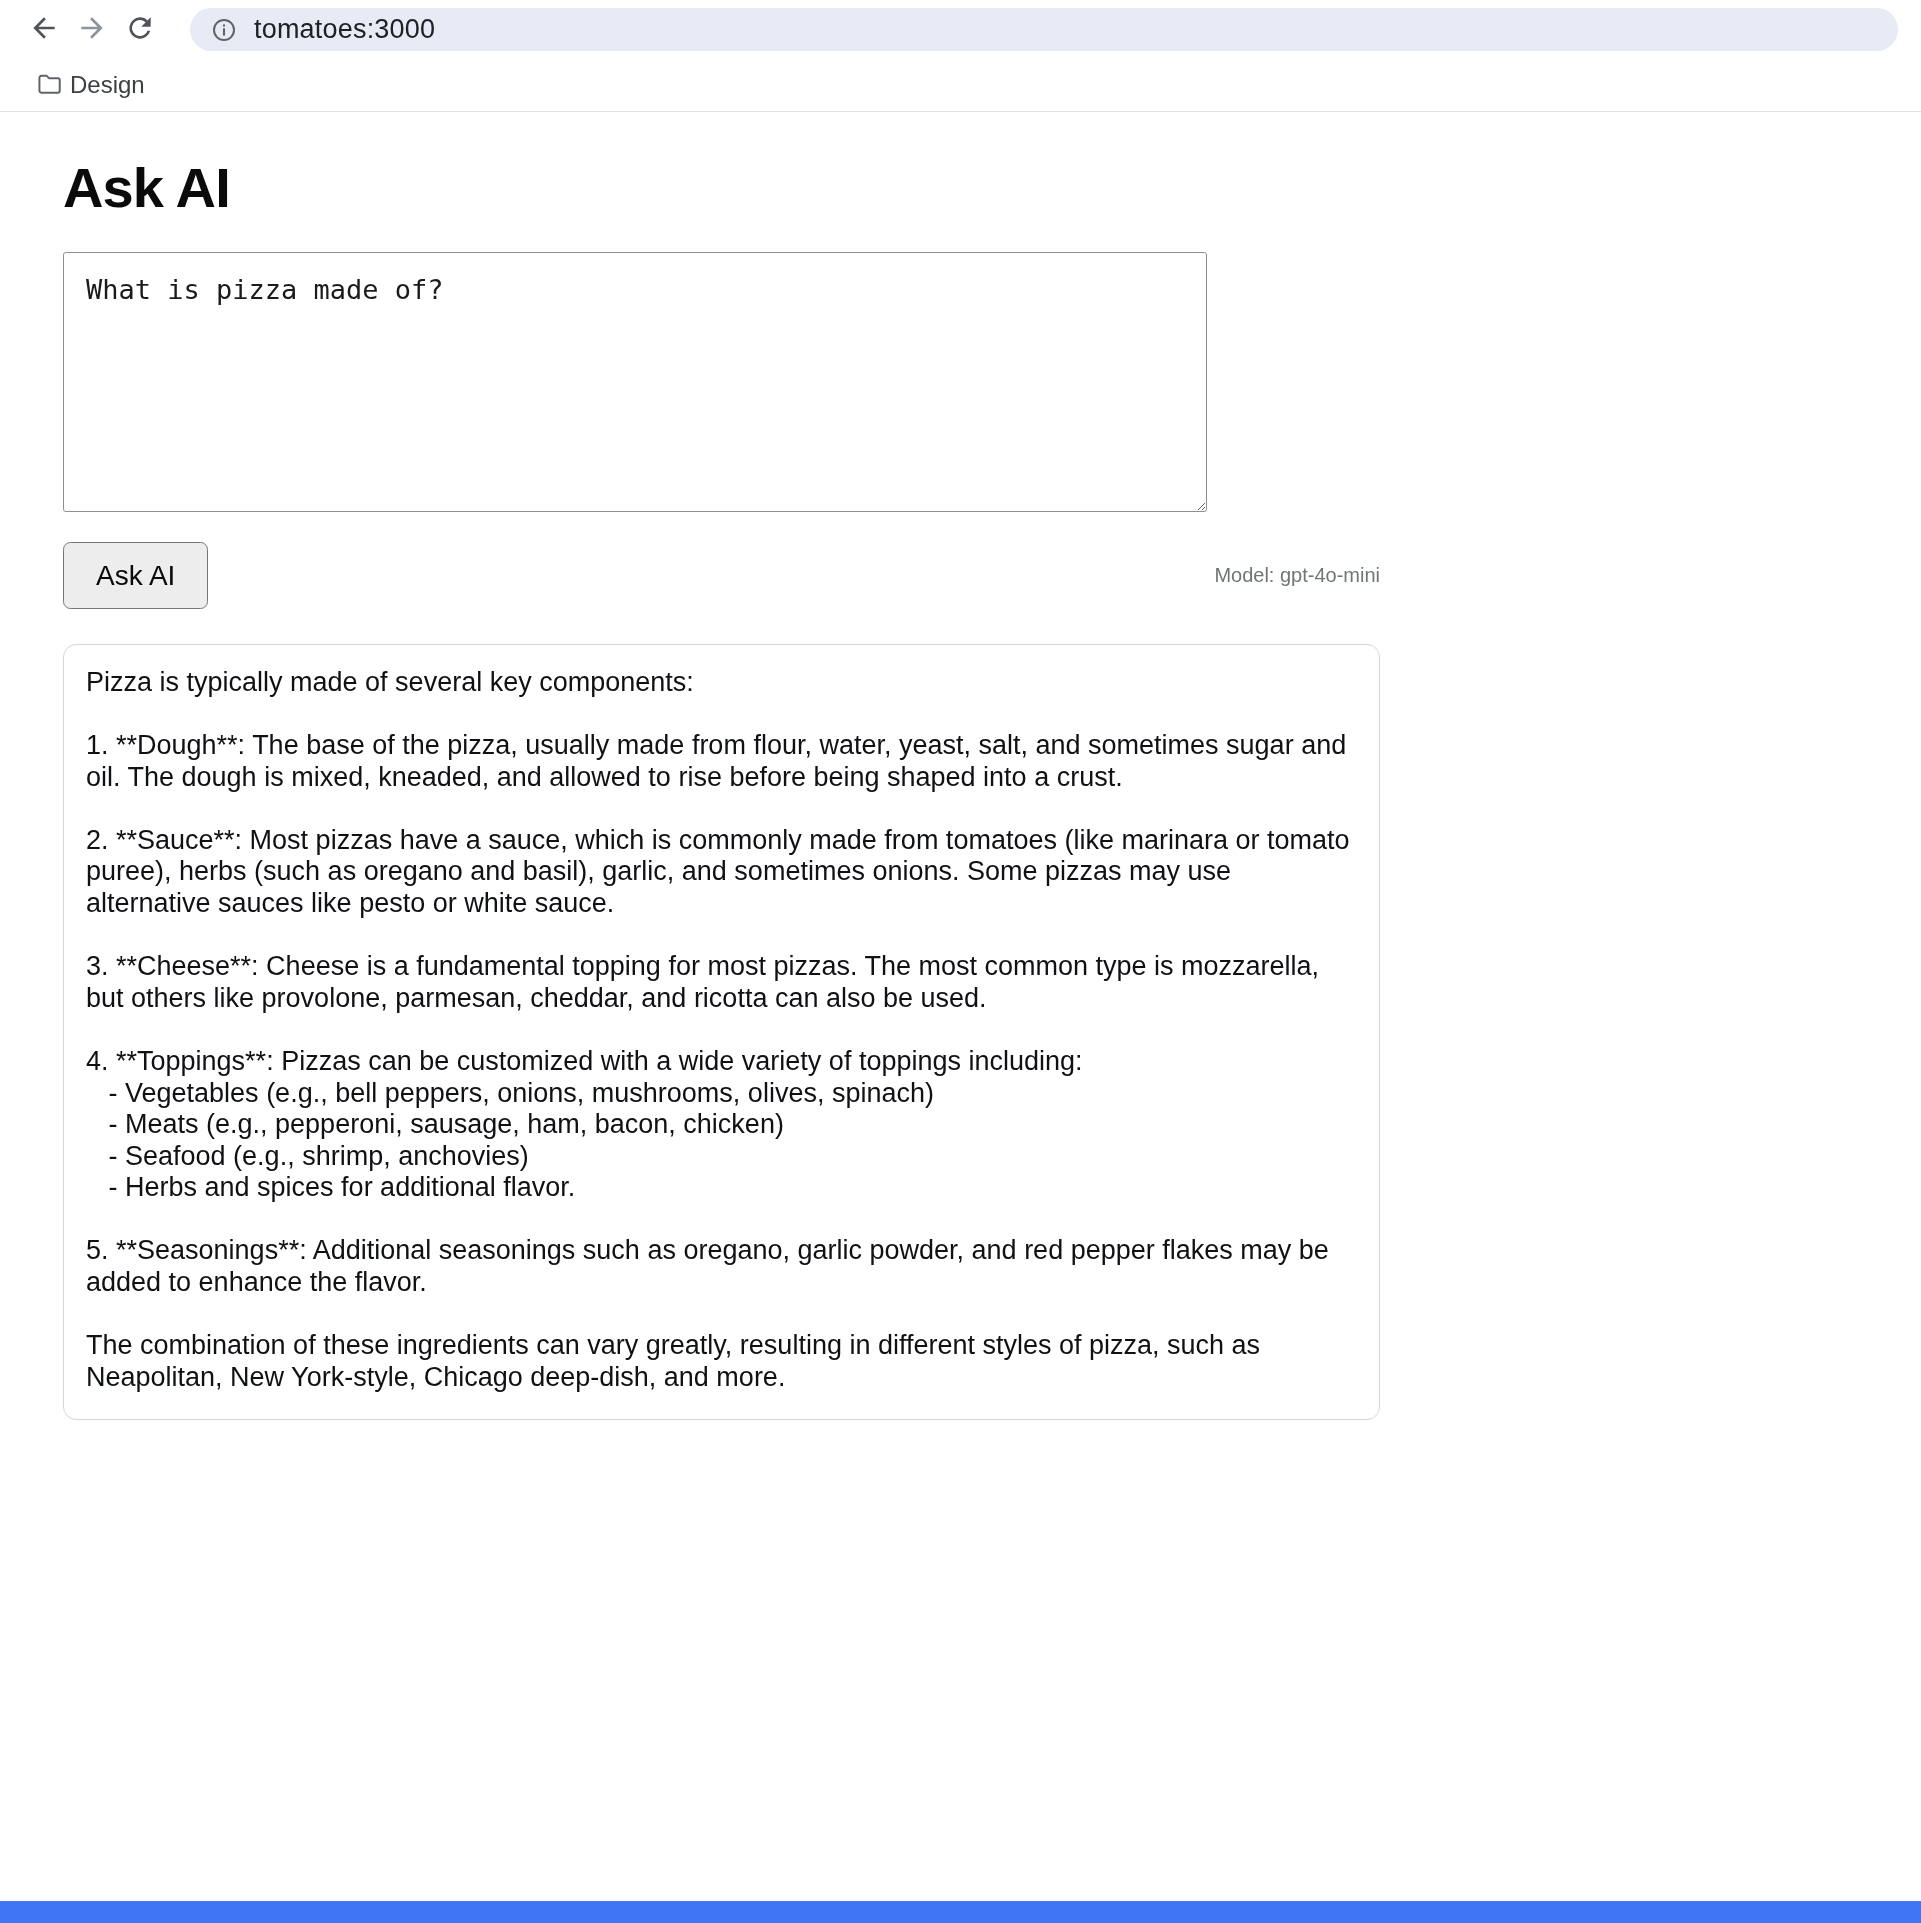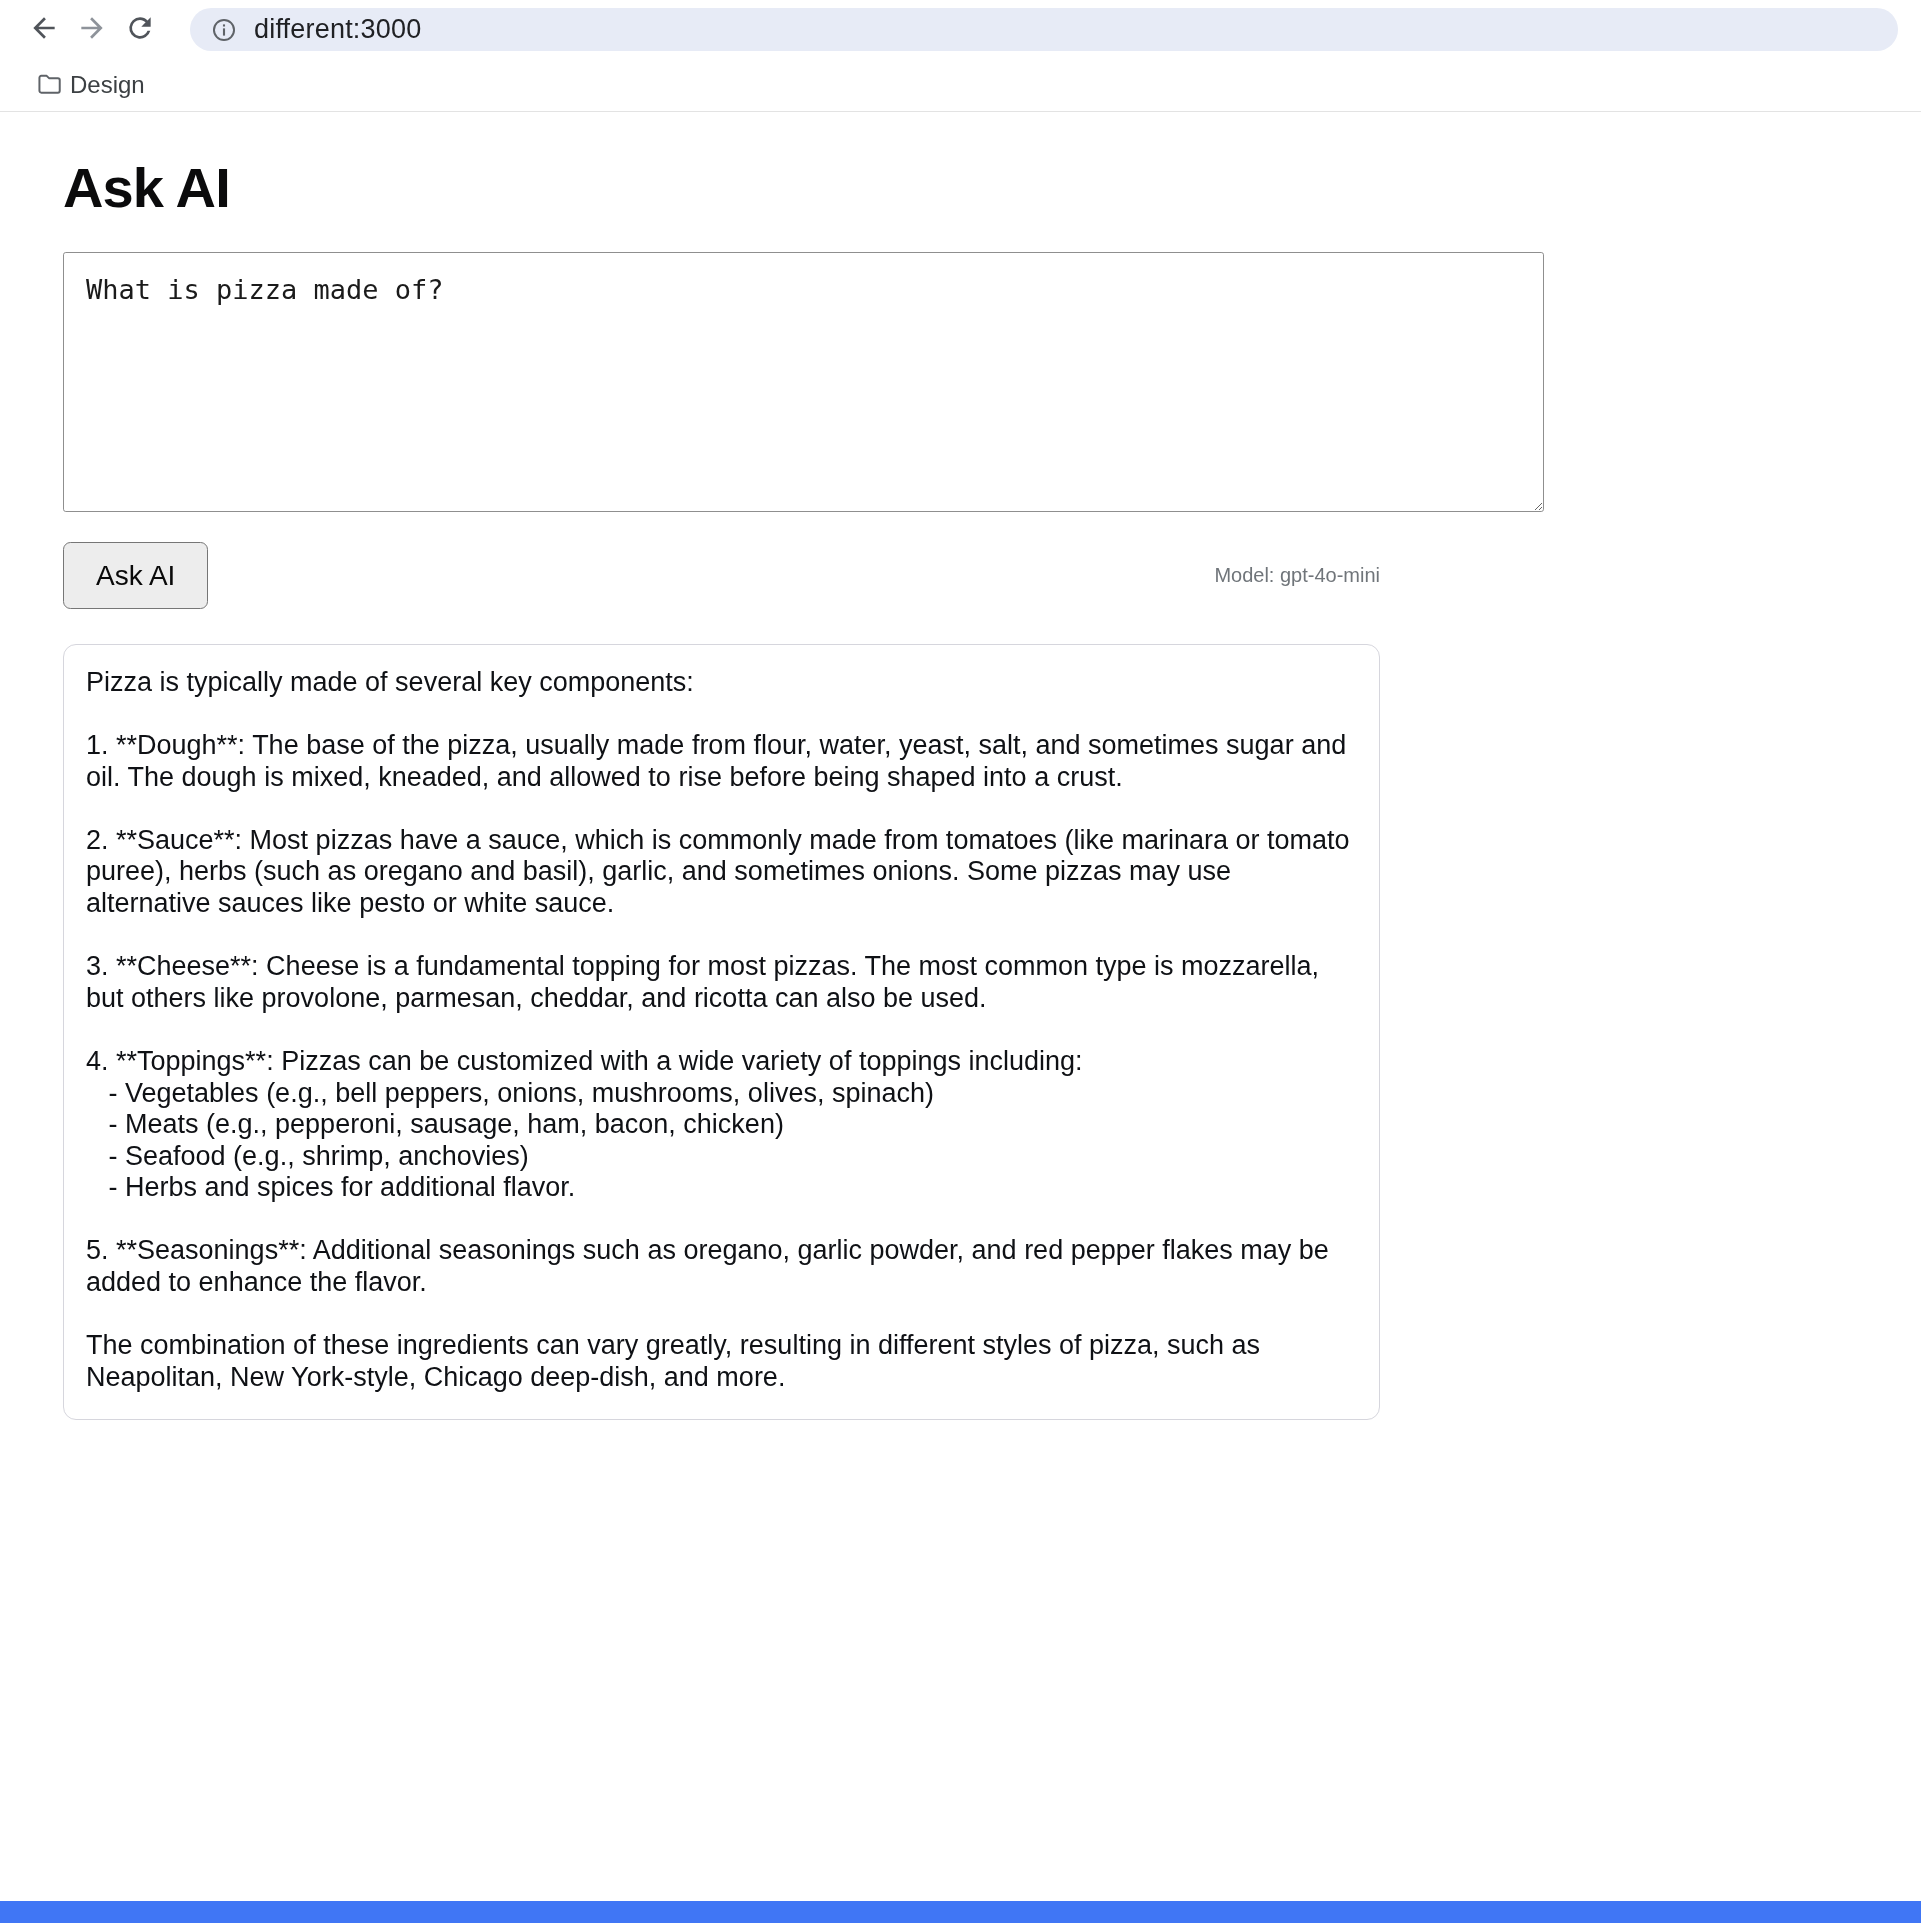--- a/index.html
+++ b/index.html
@@ -88,21 +88,21 @@
   h1 {
     margin: 0 0 32px 0;
     font-size: 56px;
     font-weight: 800;
     letter-spacing: -0.9px;
     color: #0b0b0c;
   }
 
   .prompt-textarea {
     display: block;
-    width: 1481px;
+    width: 1144px;
     height: 260px;
     padding: 18.6px 22px;
     font-family: "DejaVu Sans Mono", monospace;
     font-size: 27px;
     line-height: 1.35;
     color: #1b1b1b;
     border: 0.9px solid #8f8f8f;
     border-radius: 2.8px;
     background: #ffffff;
     resize: both;
@@ -183,21 +183,21 @@
     </button>
 
     <div class="urlbar">
       <span class="info-icon">
         <svg viewBox="0 0 24 24" width="28" height="28">
           <circle cx="12" cy="12" r="8.6" fill="none" stroke="#5f6368" stroke-width="1.7"></circle>
           <rect x="11.1" y="7.2" width="1.8" height="1.8" fill="#5f6368"></rect>
           <rect x="11.1" y="10.6" width="1.8" height="6.2" fill="#5f6368"></rect>
         </svg>
       </span>
-      <span class="url-text">different:3000</span>
+      <span class="url-text">tomatoes:3000</span>
     </div>
   </div>
 
   <div class="bookmarks">
     <div class="bookmark">
       <span>
         <svg viewBox="0 0 24 24" width="28" height="28">
           <path d="M3.8 6.6c0-.9.7-1.6 1.6-1.6h4.6l2 2h7.6c.9 0 1.6.7 1.6 1.6v9.2c0 .9-.7 1.6-1.6 1.6H5.4c-.9 0-1.6-.7-1.6-1.6V6.6z" fill="none" stroke="#5f6368" stroke-width="1.7" stroke-linejoin="round"></path>
         </svg>
       </span>

